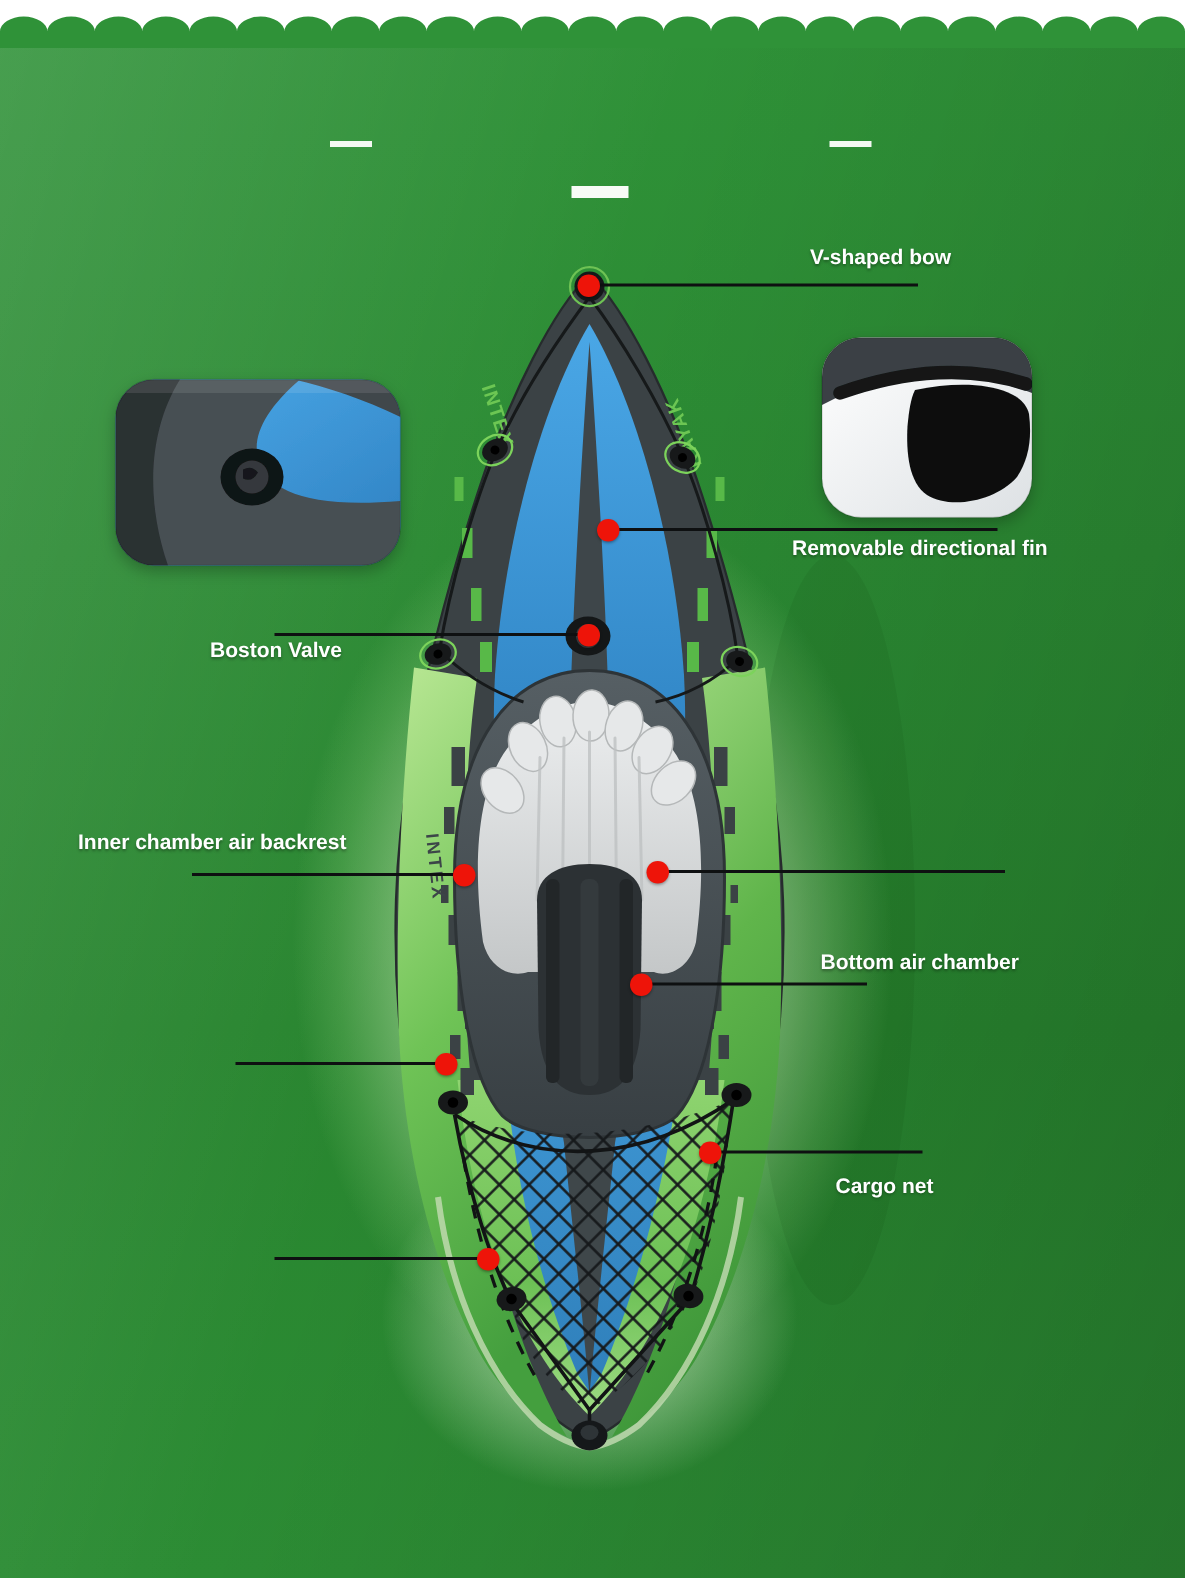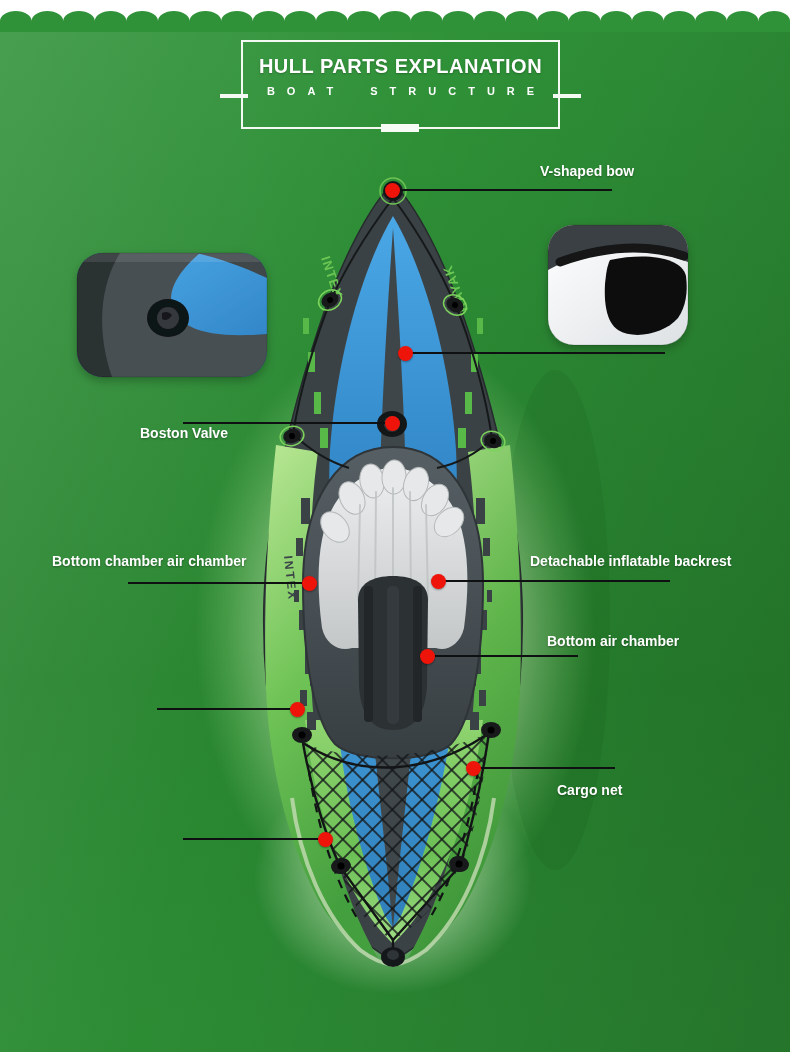--- a/index.html
+++ b/index.html
@@ -42,24 +42,20 @@
     <rect x="0" y="0" width="790" height="32" fill="#ffffff"></rect>
     <path fill="#2f9238" d="M0,21
       a15.8,10 0 0 1 31.6,0 a15.8,10 0 0 1 31.6,0 a15.8,10 0 0 1 31.6,0 a15.8,10 0 0 1 31.6,0 a15.8,10 0 0 1 31.6,0
       a15.8,10 0 0 1 31.6,0 a15.8,10 0 0 1 31.6,0 a15.8,10 0 0 1 31.6,0 a15.8,10 0 0 1 31.6,0 a15.8,10 0 0 1 31.6,0
       a15.8,10 0 0 1 31.6,0 a15.8,10 0 0 1 31.6,0 a15.8,10 0 0 1 31.6,0 a15.8,10 0 0 1 31.6,0 a15.8,10 0 0 1 31.6,0
       a15.8,10 0 0 1 31.6,0 a15.8,10 0 0 1 31.6,0 a15.8,10 0 0 1 31.6,0 a15.8,10 0 0 1 31.6,0 a15.8,10 0 0 1 31.6,0
       a15.8,10 0 0 1 31.6,0 a15.8,10 0 0 1 31.6,0 a15.8,10 0 0 1 31.6,0 a15.8,10 0 0 1 31.6,0 a15.8,10 0 0 1 31.6,0
       L790,32 L0,32 Z"></path>
   </svg>
 
-  <div class="hdr">
-    <div class="hdr-title">HULL PARTS EXPLANATION</div>
-    <div class="hdr-sub">BOAT STRUCTURE</div>
-  </div>
   <div class="hdr-dash" style="left:220px;"></div>
   <div class="hdr-dash" style="left:553px;"></div>
   <div class="hdr-bar"></div>
 
   <svg class="scene" width="790" height="1052" viewBox="0 0 790 1052">
     <defs>
       <linearGradient id="gGreenL" x1="0" y1="0" x2="0.25" y2="1">
         <stop offset="0" stop-color="#b9e794"></stop>
           <stop offset="0.5" stop-color="#6fc356"></stop>
           <stop offset="1" stop-color="#449f3e"></stop>
@@ -311,19 +307,19 @@
   <div class="ann-dot" style="left:398px;top:346px;"></div>
   <div class="ann-dot" style="left:385px;top:416px;"></div>
   <div class="ann-dot" style="left:302px;top:576px;"></div>
   <div class="ann-dot" style="left:431px;top:574px;"></div>
   <div class="ann-dot" style="left:420px;top:649px;"></div>
   <div class="ann-dot" style="left:290px;top:702px;"></div>
   <div class="ann-dot" style="left:466px;top:761px;"></div>
   <div class="ann-dot" style="left:318px;top:832px;"></div>
 
   <div class="ann-label" style="left:540px;top:163px;">V-shaped bow</div>
+  <div class="ann-label" style="left:528px;top:357px;">Removable directional fin</div>
   <div class="ann-label" style="left:140px;top:393px;margin-top:32px;">Boston Valve</div>
-  <div class="ann-label" style="left:52px;top:553px;">Bottom chamber air chamber</div>
-  <div class="ann-label" style="left:530px;top:553px;">Detachable inflatable backrest</div>
+  <div class="ann-label" style="left:52px;top:553px;">Inner chamber air backrest</div>
   <div class="ann-label" style="left:547px;top:633px;">Bottom air chamber</div>
   <div class="ann-label" style="left:557px;top:739px;margin-top:43px;">Cargo net</div>
 
 </div>
 
 </body></html>

